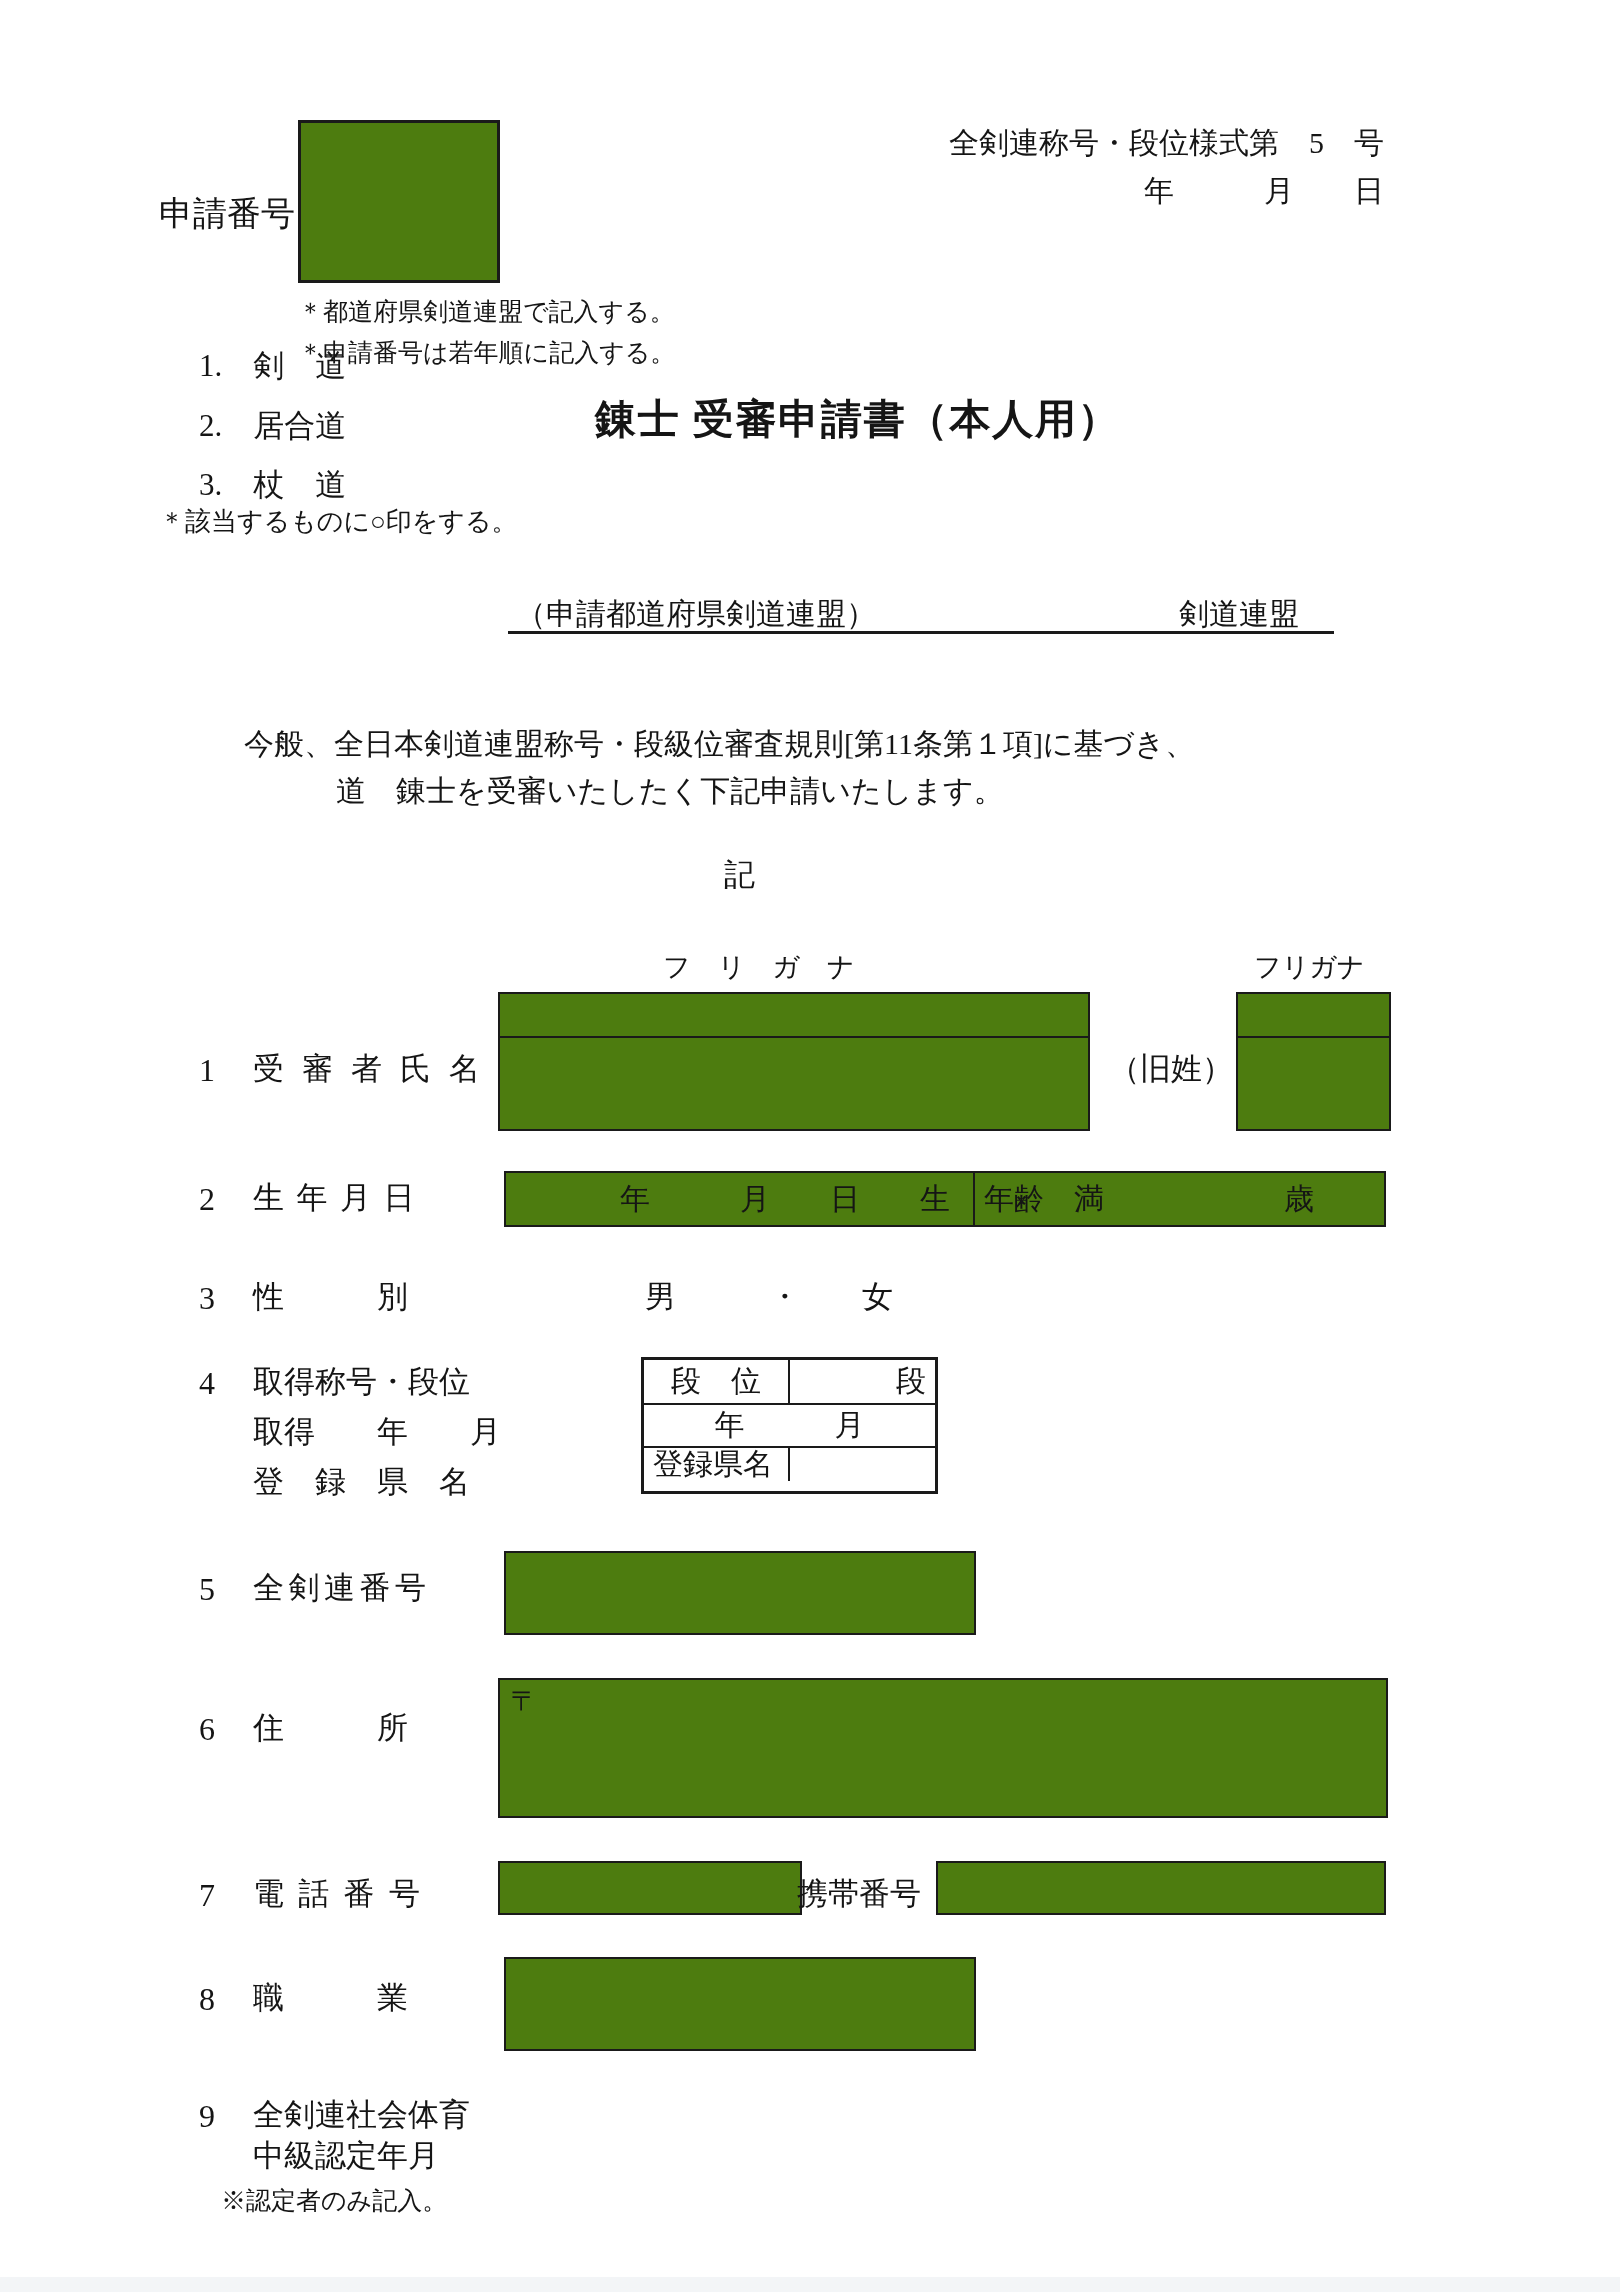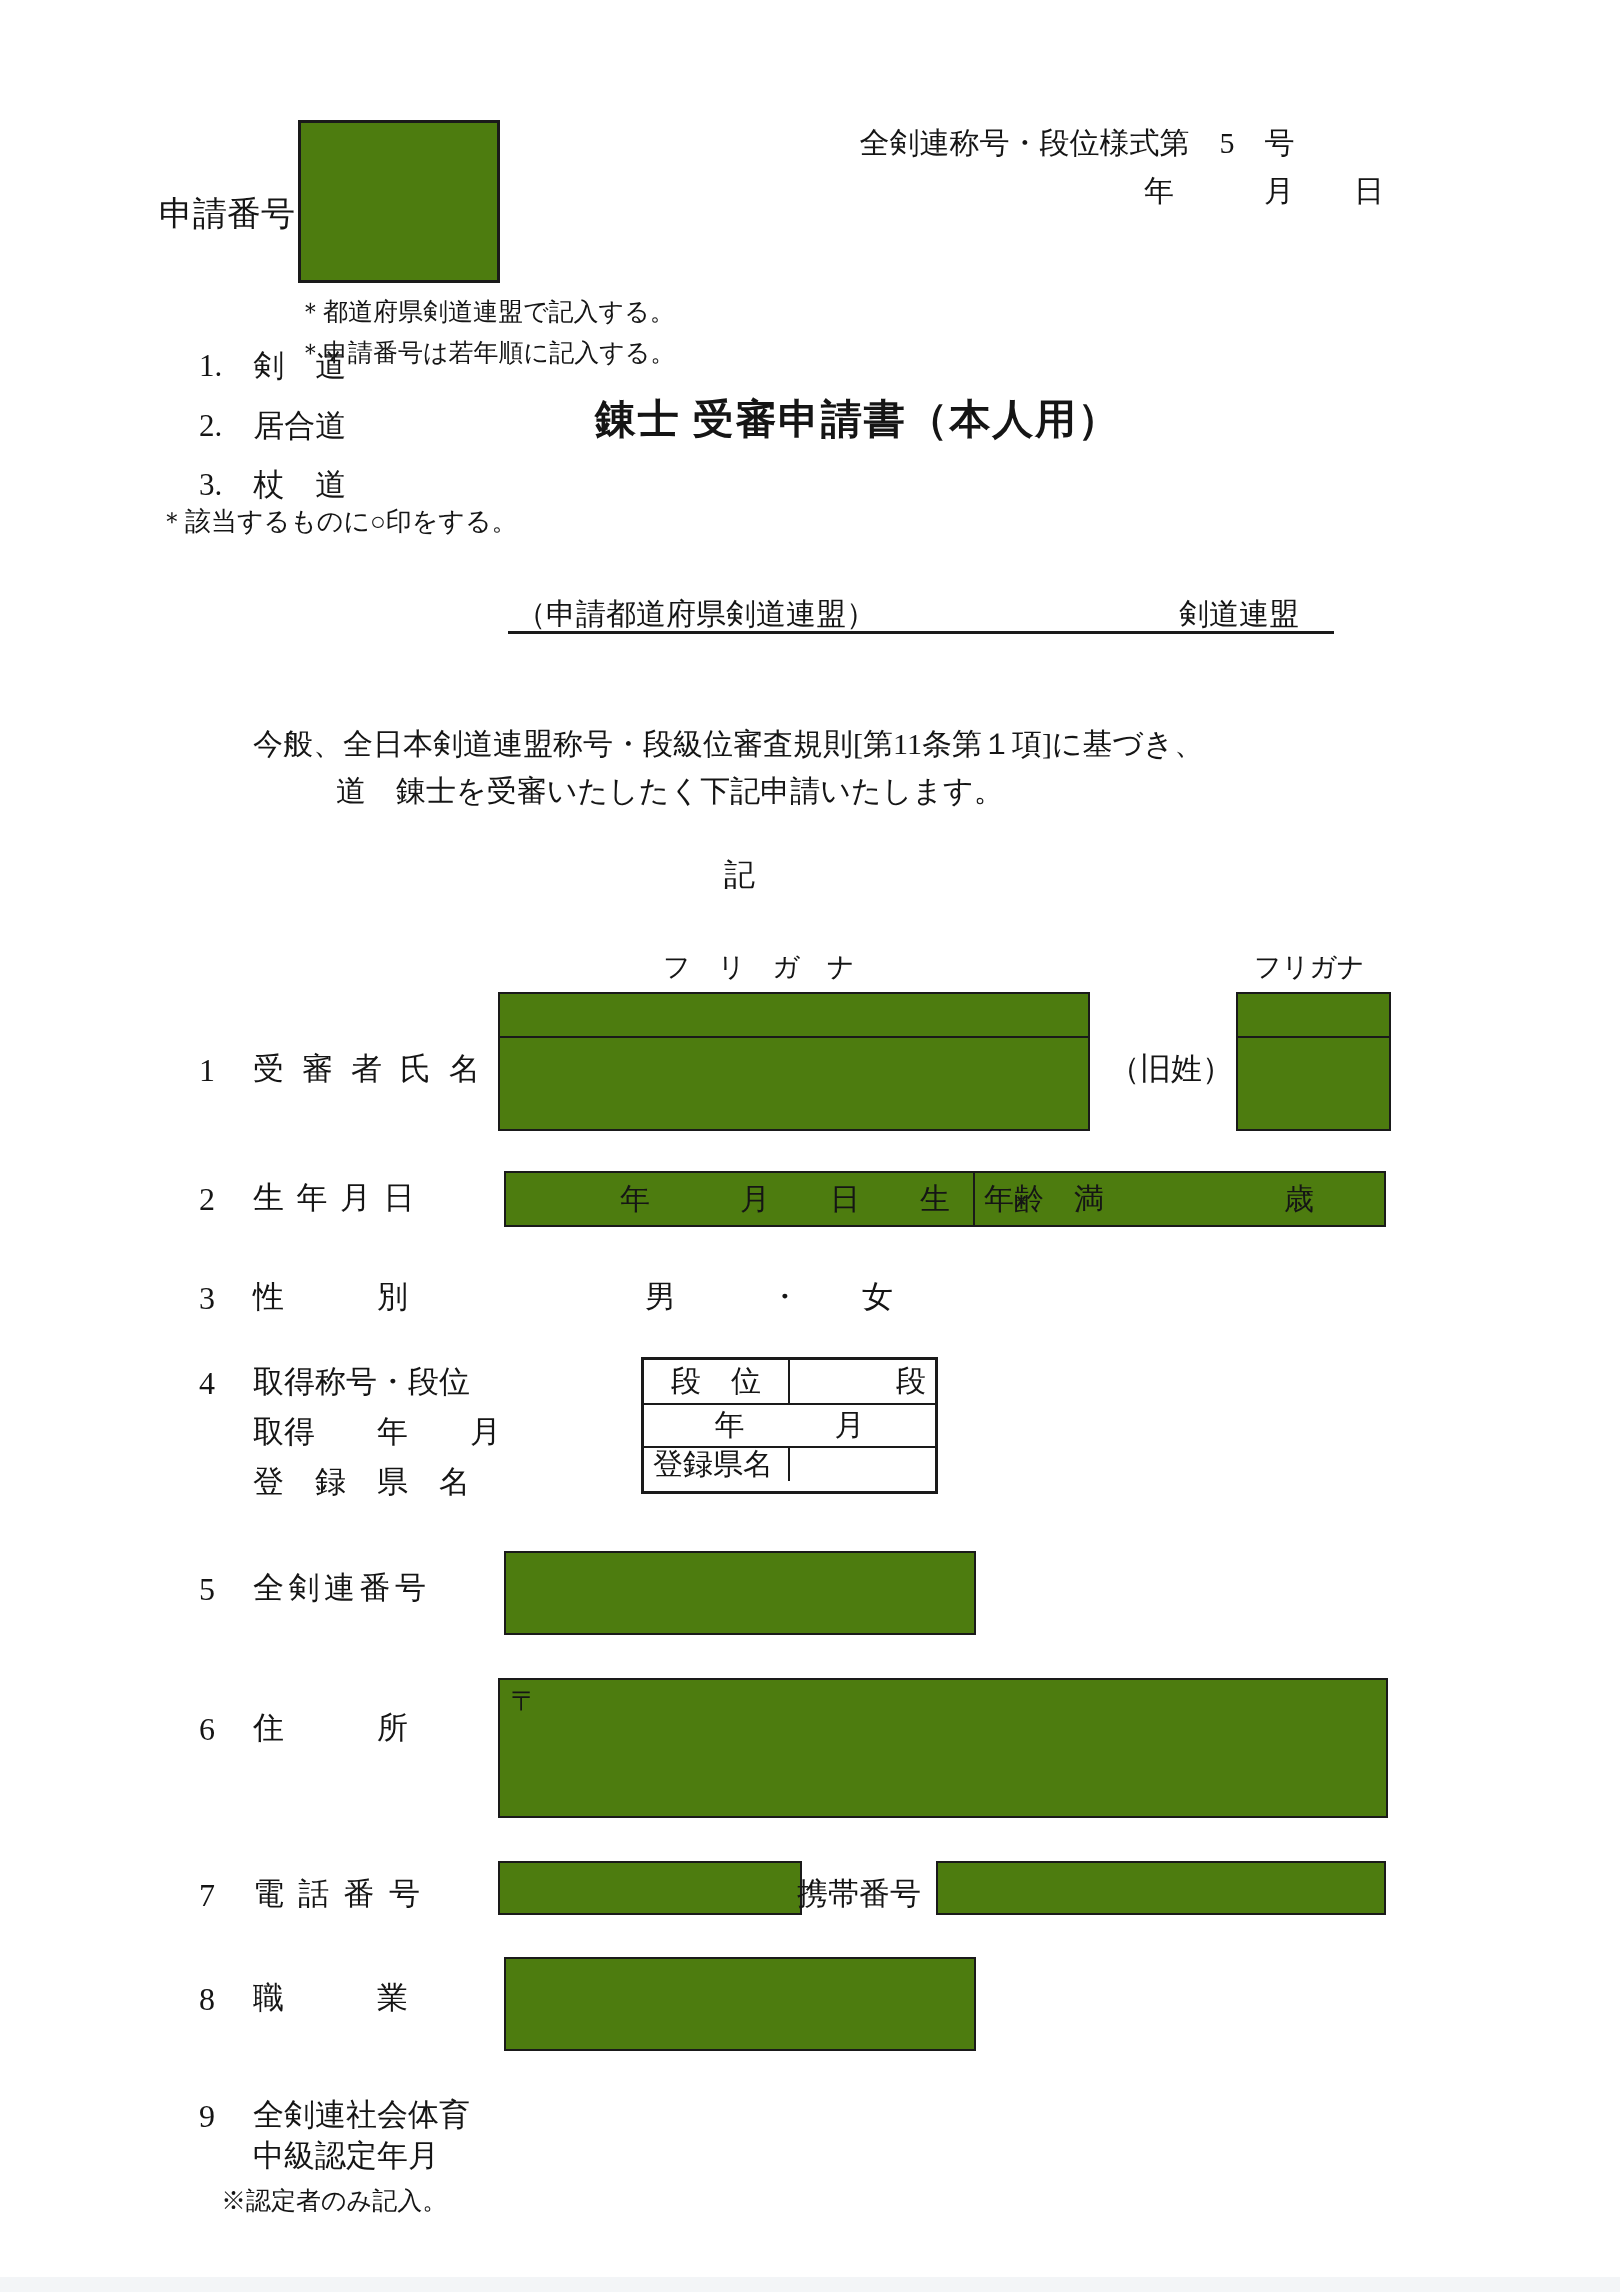--- a/index.html
+++ b/index.html
@@ -30,40 +30,40 @@
     font-size:30px;white-space:pre;}
   .fill-line{position:absolute;height:2.7px;background:#1a1a1a;}
   .inner-center{display:flex;align-items:center;white-space:pre;font-size:30px;height:100%;box-sizing:border-box;}
   .bottom-strip{position:absolute;left:0;top:2277px;width:1620px;height:16px;background:#f3f5f7;}
 </style>
 </head>
 <body>
 
 <div class="page">
 
-  <div class="t fs34 right-align" style="left:788px;top:124px;width:578px;text-align:center;">全剣連称号・段位様式第　5　号</div>
+  <div class="t fs34 right-align" style="left:806px;top:124px;width:578px;">全剣連称号・段位様式第　5　号</div>
   <div class="t fs34 right-align" style="left:806px;top:172px;width:578px;">年　　　月　　日</div>
 
   <div class="t fs38" style="left:159px;top:193px;">申請番号</div>
   <div class="box box-thick" style="left:298px;top:120px;width:202px;height:163px;"></div>
   <div class="t fs28" style="left:298px;top:296px;">＊都道府県剣道連盟で記入する。</div>
   <div class="t fs28" style="left:298px;top:337px;">＊申請番号は若年順に記入する。</div>
 
   <div class="t fs35" style="left:199px;top:347px;">1.　剣　道</div>
   <div class="t fs35" style="left:199px;top:407px;">2.　居合道</div>
   <div class="t fs35" style="left:199px;top:466px;">3.　杖　道</div>
   <div class="t fs29" style="left:159px;top:506px;">＊該当するものに○印をする。</div>
 
   <div class="t title" style="left:595px;top:394px;">錬士 受審申請書（本人用）</div>
 
   <div class="t fs34" style="left:516px;top:595px;">（申請都道府県剣道連盟）</div>
   <div class="t fs34" style="left:1179px;top:595px;">剣道連盟</div>
   <div class="fill-line" style="left:508px;top:631px;width:826px;"></div>
 
-  <div class="t fs34" style="left:253px;top:725px;">今般、全日本剣道連盟称号・段級位審査規則[第11条第１項]に基づき、</div>
+  <div class="t fs34" style="left:244px;top:725px;">今般、全日本剣道連盟称号・段級位審査規則[第11条第１項]に基づき、</div>
   <div class="t fs34" style="left:336px;top:772px;">道　錬士を受審いたしたく下記申請いたします。</div>
   <div class="t fs35" style="left:724px;top:856px;">記</div>
 
   <div class="t fs30" style="left:663px;top:951px;">フ　リ　ガ　ナ</div>
   <div class="t fs30" style="left:1254px;top:951px;">フリガナ</div>
   <div class="box split-box" style="left:498px;top:992px;width:592px;height:139px;">
     <div class="cell-top"></div>
     <div class="cell-bottom"></div>
   </div>
   <div class="t fs36" style="left:199px;top:1050px;">1</div>

